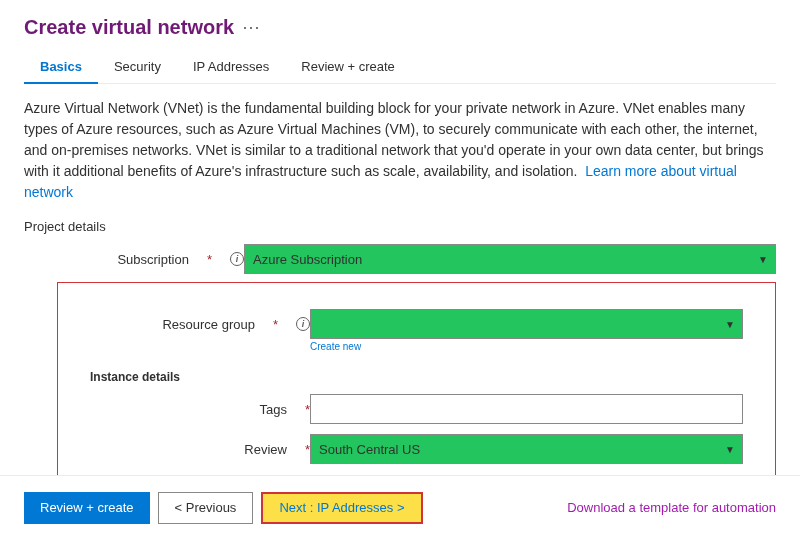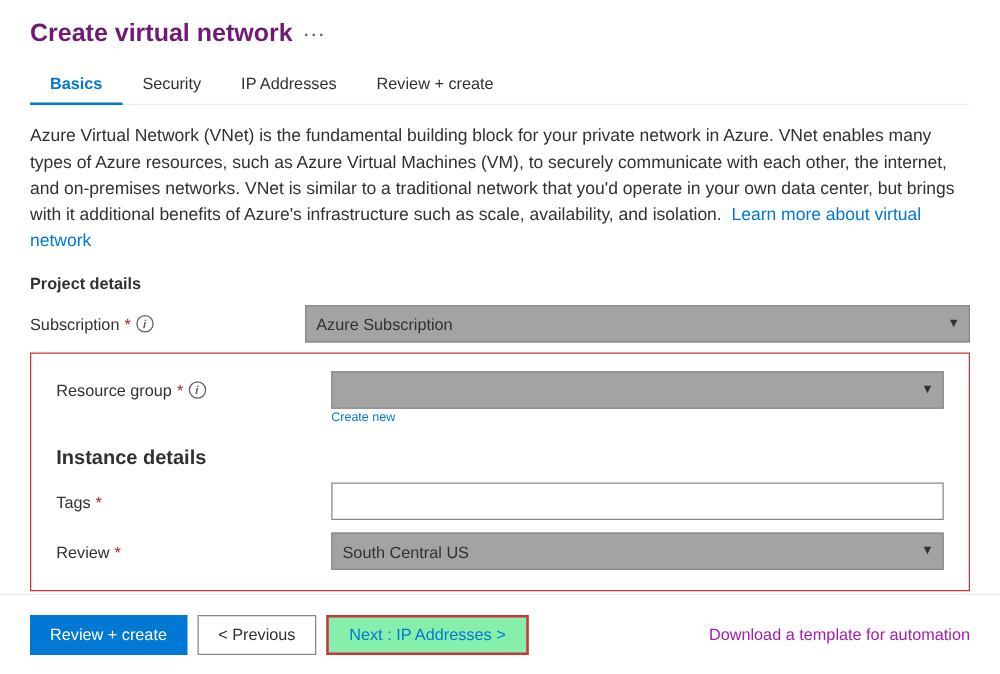--- a/index.html
+++ b/index.html
@@ -90,24 +90,25 @@
     }
 
     .form-row:last-child {
       margin-bottom: 0;
     }
 
     .label-col {
       width: 220px;
       display: flex;
       align-items: center;
-      gap: 4px;
+      gap: 18px;
       font-size: 13px;
       color: #323130;
       flex-shrink: 0;
+      justify-content: flex-end;
     }
 
     .required {
       color: #a4262c;
     }
 
     .info-icon {
       display: inline-flex;
       align-items: center;
       justify-content: center;
@@ -131,21 +132,21 @@
       width: 100%;
     }
 
     .select-field {
       width: 100%;
       height: 30px;
       border: 1px solid #8a8886;
       padding: 0 30px 0 8px;
       font-size: 13px;
       color: #323130;
-      background: #a3a3a3;
+      background: #22c55e;
       appearance: none;
       cursor: pointer;
     }
 
     .select-arrow {
       position: absolute;
       right: 8px;
       top: 50%;
       transform: translateY(-50%);
       pointer-events: none;
@@ -166,28 +167,28 @@
       color: #0078d4;
       font-size: 10px;
       cursor: pointer;
       text-decoration: none;
       display: block;
       margin-top: 2px;
       margin-left: 220px;
     }
 
     .instance-title {
-      font-size: 16px;
+      font-size: 12px;
       font-weight: 600;
       margin-bottom: 10px;
     }
 
     .project-details-title {
       font-size: 13px;
-      font-weight: 700;
+      font-weight: 400;
       margin-bottom: 10px;
     }
 
     .footer {
       height: 64px;
       border-top: 1px solid #edebe9;
       display: flex;
       align-items: center;
       padding: 0 24px;
       gap: 8px;
@@ -211,43 +212,44 @@
       color: #323130;
       border: 1px solid #8a8886;
       padding: 6px 16px;
       font-size: 13px;
       cursor: pointer;
       height: 32px;
       font-family: inherit;
     }
 
     .btn-next {
-      background: #86efac;
+      background: #fde047;
       color: #0078d4;
       border: 2px solid #d13438;
       padding: 6px 16px;
       font-size: 13px;
       cursor: pointer;
       height: 32px;
       font-family: inherit;
     }
 
     .spacer { flex: 1; }
 
     .download-link {
       color: #a21caf;
       font-size: 13px;
       cursor: pointer;
       text-decoration: none;
     }
 
     .combined-section {
       border: 1.5px solid #d13438;
-      padding: 4px;
+      padding: 16px;
       margin-bottom: 0;
+      margin-left: 33px;
     }
   </style>
 </head>
 <body>
 
 <div class="page-container">
 
   <div class="header">
     <div class="title-row">
       <h1 class="page-title">Create virtual network</h1>

